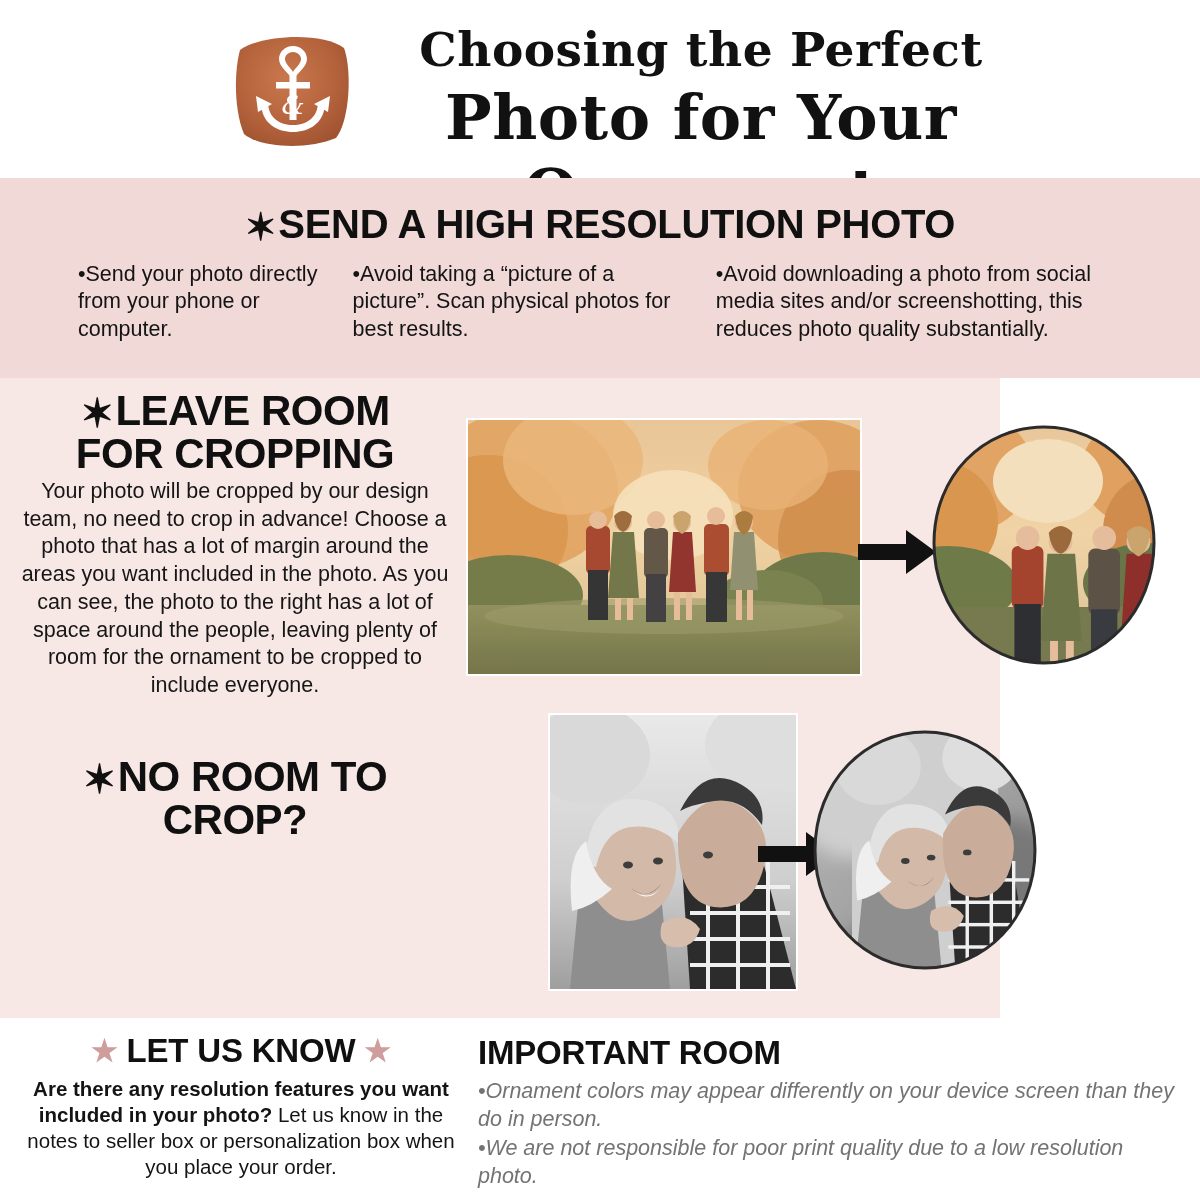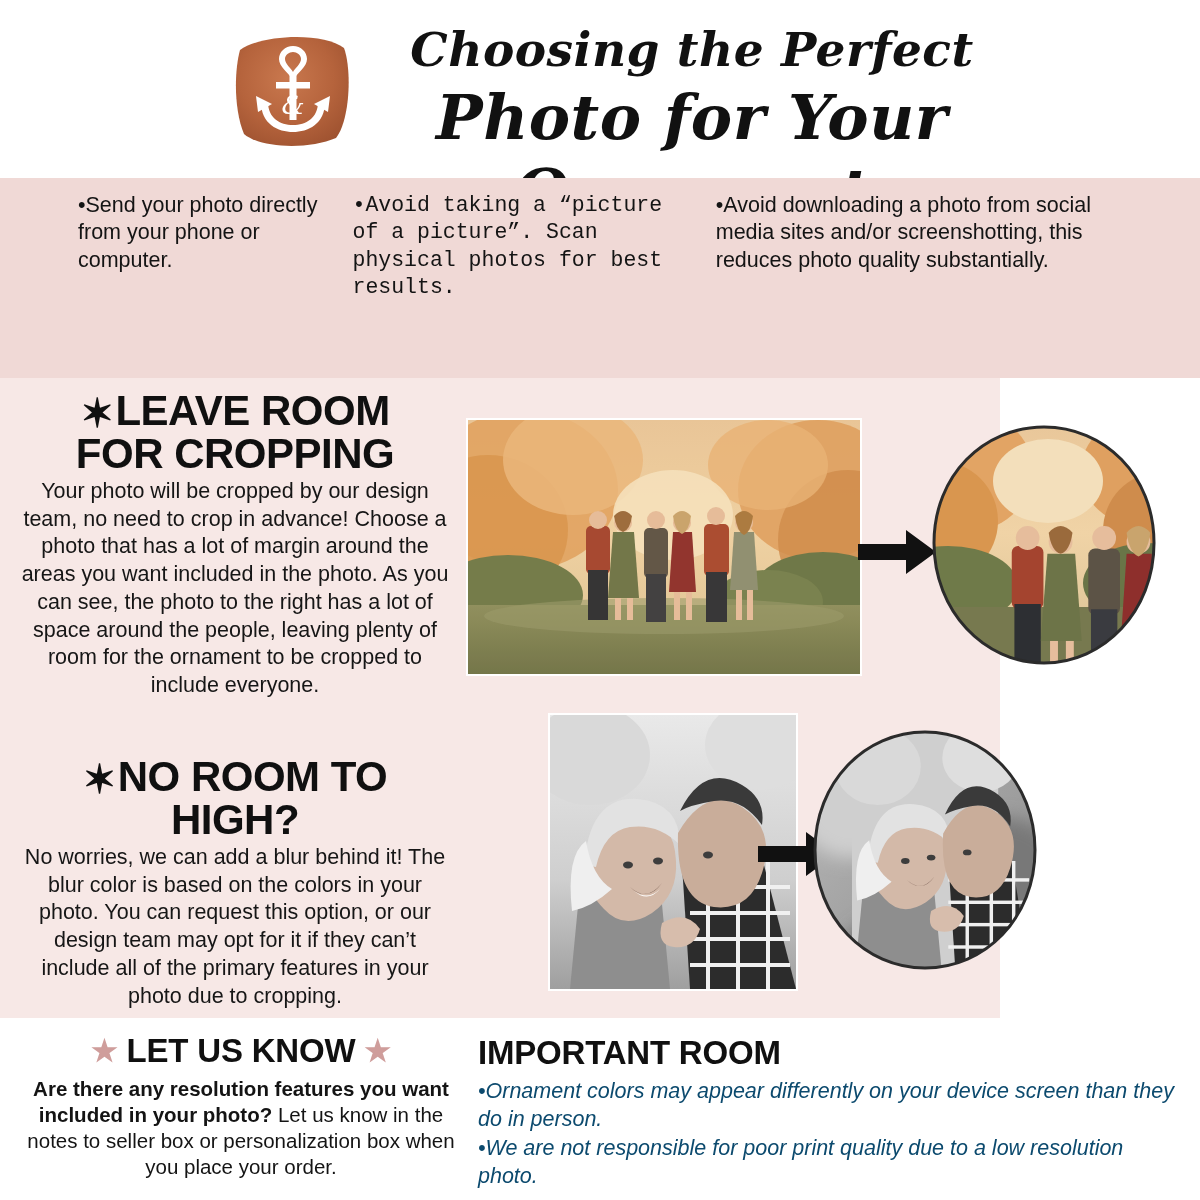--- a/index.html
+++ b/index.html
@@ -14,24 +14,23 @@
   
   .header {
     position: absolute; left: 0; top: 0; width: 1200px; height: 178px;
     background: #ffffff;
   }
   .logo {
     position: absolute; left: 232px; top: 28px; width: 122px; height: 122px;
   }
   .logo svg { display: block; }
   .header-title {
-    position: absolute; left: 372px; top: 22px; width: 640px;
+    position: absolute; left: 381px; top: 22px; width: 640px;
     text-align: center;
     font-family: "DejaVu Serif", serif;
-    font-style: italic;
     font-weight: bold;
     color: #111111;
     line-height: 1.18;
   }
   .header-title .l1 { display: block; font-size: 47px; letter-spacing: 0.5px; }
   .header-title .l2 { display: block; font-size: 62px; letter-spacing: 0.5px; margin-top: 4px; }
 
   
   .band-hires {
     position: absolute; left: 0; top: 178px; width: 1200px; height: 200px;
@@ -57,21 +56,21 @@
     margin-top: 14px;
     padding: 0 70px 0 78px;
     gap: 8px;
   }
   .hires-cols .col {
     font-size: 21.5px;
     line-height: 1.27;
     color: #141414;
   }
   .hires-cols .c1 { width: 270px; padding-right: 12px; }
-  .hires-cols .c2 { width: 360px; padding-right: 12px; font-family: Liberation Mono, monospace; }
+  .hires-cols .c2 { width: 360px; padding-right: 12px; }
   .hires-cols .c3 { width: 420px; }
 
   
   .band-main {
     position: absolute; left: 0; top: 378px; width: 1000px; height: 640px;
     background: #f7e8e6;
   }
 
   .left-col {
     position: absolute; left: 20px; top: 12px; width: 430px;
@@ -134,21 +133,21 @@
     font-size: 20.5px; line-height: 1.27; color: #141414; margin-top: 6px;
   }
   .luk-body b { font-weight: bold; }
   .info {
     position: absolute; left: 478px; top: 16px; width: 700px;
   }
   .info-title {
     font-size: 33px; font-weight: bold; color: #101010; letter-spacing: -0.2px;
   }
   .info-body {
-    font-size: 21.5px; line-height: 1.28; color: #0c4a6e; font-style: italic; margin-top: 6px;
+    font-size: 21.5px; line-height: 1.28; color: #737373; font-style: italic; margin-top: 6px;
   }
   .info-body p { margin-bottom: 2px; }
 </style>
 </head>
 <body>
 
 <div class="page">
 
   <div class="header">
     <div class="logo">
@@ -172,42 +171,44 @@
         <text x="61" y="86" text-anchor="middle" font-family="DejaVu Serif, serif" font-style="italic" font-size="26" fill="#ffffff">&amp;</text>
       </svg>
     </div>
     <div class="header-title">
       <span class="l1">Choosing the Perfect</span>
       <span class="l2">Photo for Your Ornament</span>
     </div>
   </div>
 
   <div class="band-hires">
+    <h2>
+      <span class="star-glyph">✶</span><span>SEND A HIGH RESOLUTION PHOTO</span>
+    </h2>
     <div class="hires-cols">
       <div class="col c1">•Send your photo directly from your phone or computer.</div>
       <div class="col c2">•Avoid taking a “picture of a picture”. Scan physical photos for best results.</div>
       <div class="col c3">•Avoid downloading a photo from social media sites and/or screenshotting, this reduces photo quality substantially.</div>
     </div>
   </div>
 
   <div class="band-main">
 
     <div class="left-col">
       <div class="head-big">
         <span class="star-glyph">✶</span><span>LEAVE ROOM</span><br>
         <span>FOR CROPPING</span>
       </div>
       <div class="body-text">Your photo will be cropped by our design team, no need to crop in advance! Choose a photo that has a lot of margin around the areas you want included in the photo. As you can see, the photo to the right has a lot of space around the people, leaving plenty of room for the ornament to be cropped to include everyone.</div>
     </div>
 
     <div class="sec2">
       <div class="head-big">
-        <span class="star-glyph">✶</span><span>NO ROOM TO HIGH?</span>
+        <span class="star-glyph">✶</span><span>NO ROOM TO CROP?</span>
       </div>
-      <div class="body-text">No worries, we can add a blur behind it! The blur color is based on the colors in your photo. You can request this option, or our design team may opt for it if they can’t include all of the primary features in your photo due to cropping.</div>
     </div>
 
     <div class="photo-rect photo-fam">
       <svg width="392" height="254" viewBox="0 0 392 254" preserveAspectRatio="none">
         <defs>
           <linearGradient id="autumnSky" x1="0" y1="0" x2="0" y2="1">
             <stop offset="0%" stop-color="#e9c79a"></stop>
             <stop offset="45%" stop-color="#f0d3a6"></stop>
             <stop offset="100%" stop-color="#d8c294"></stop>
           </linearGradient>

